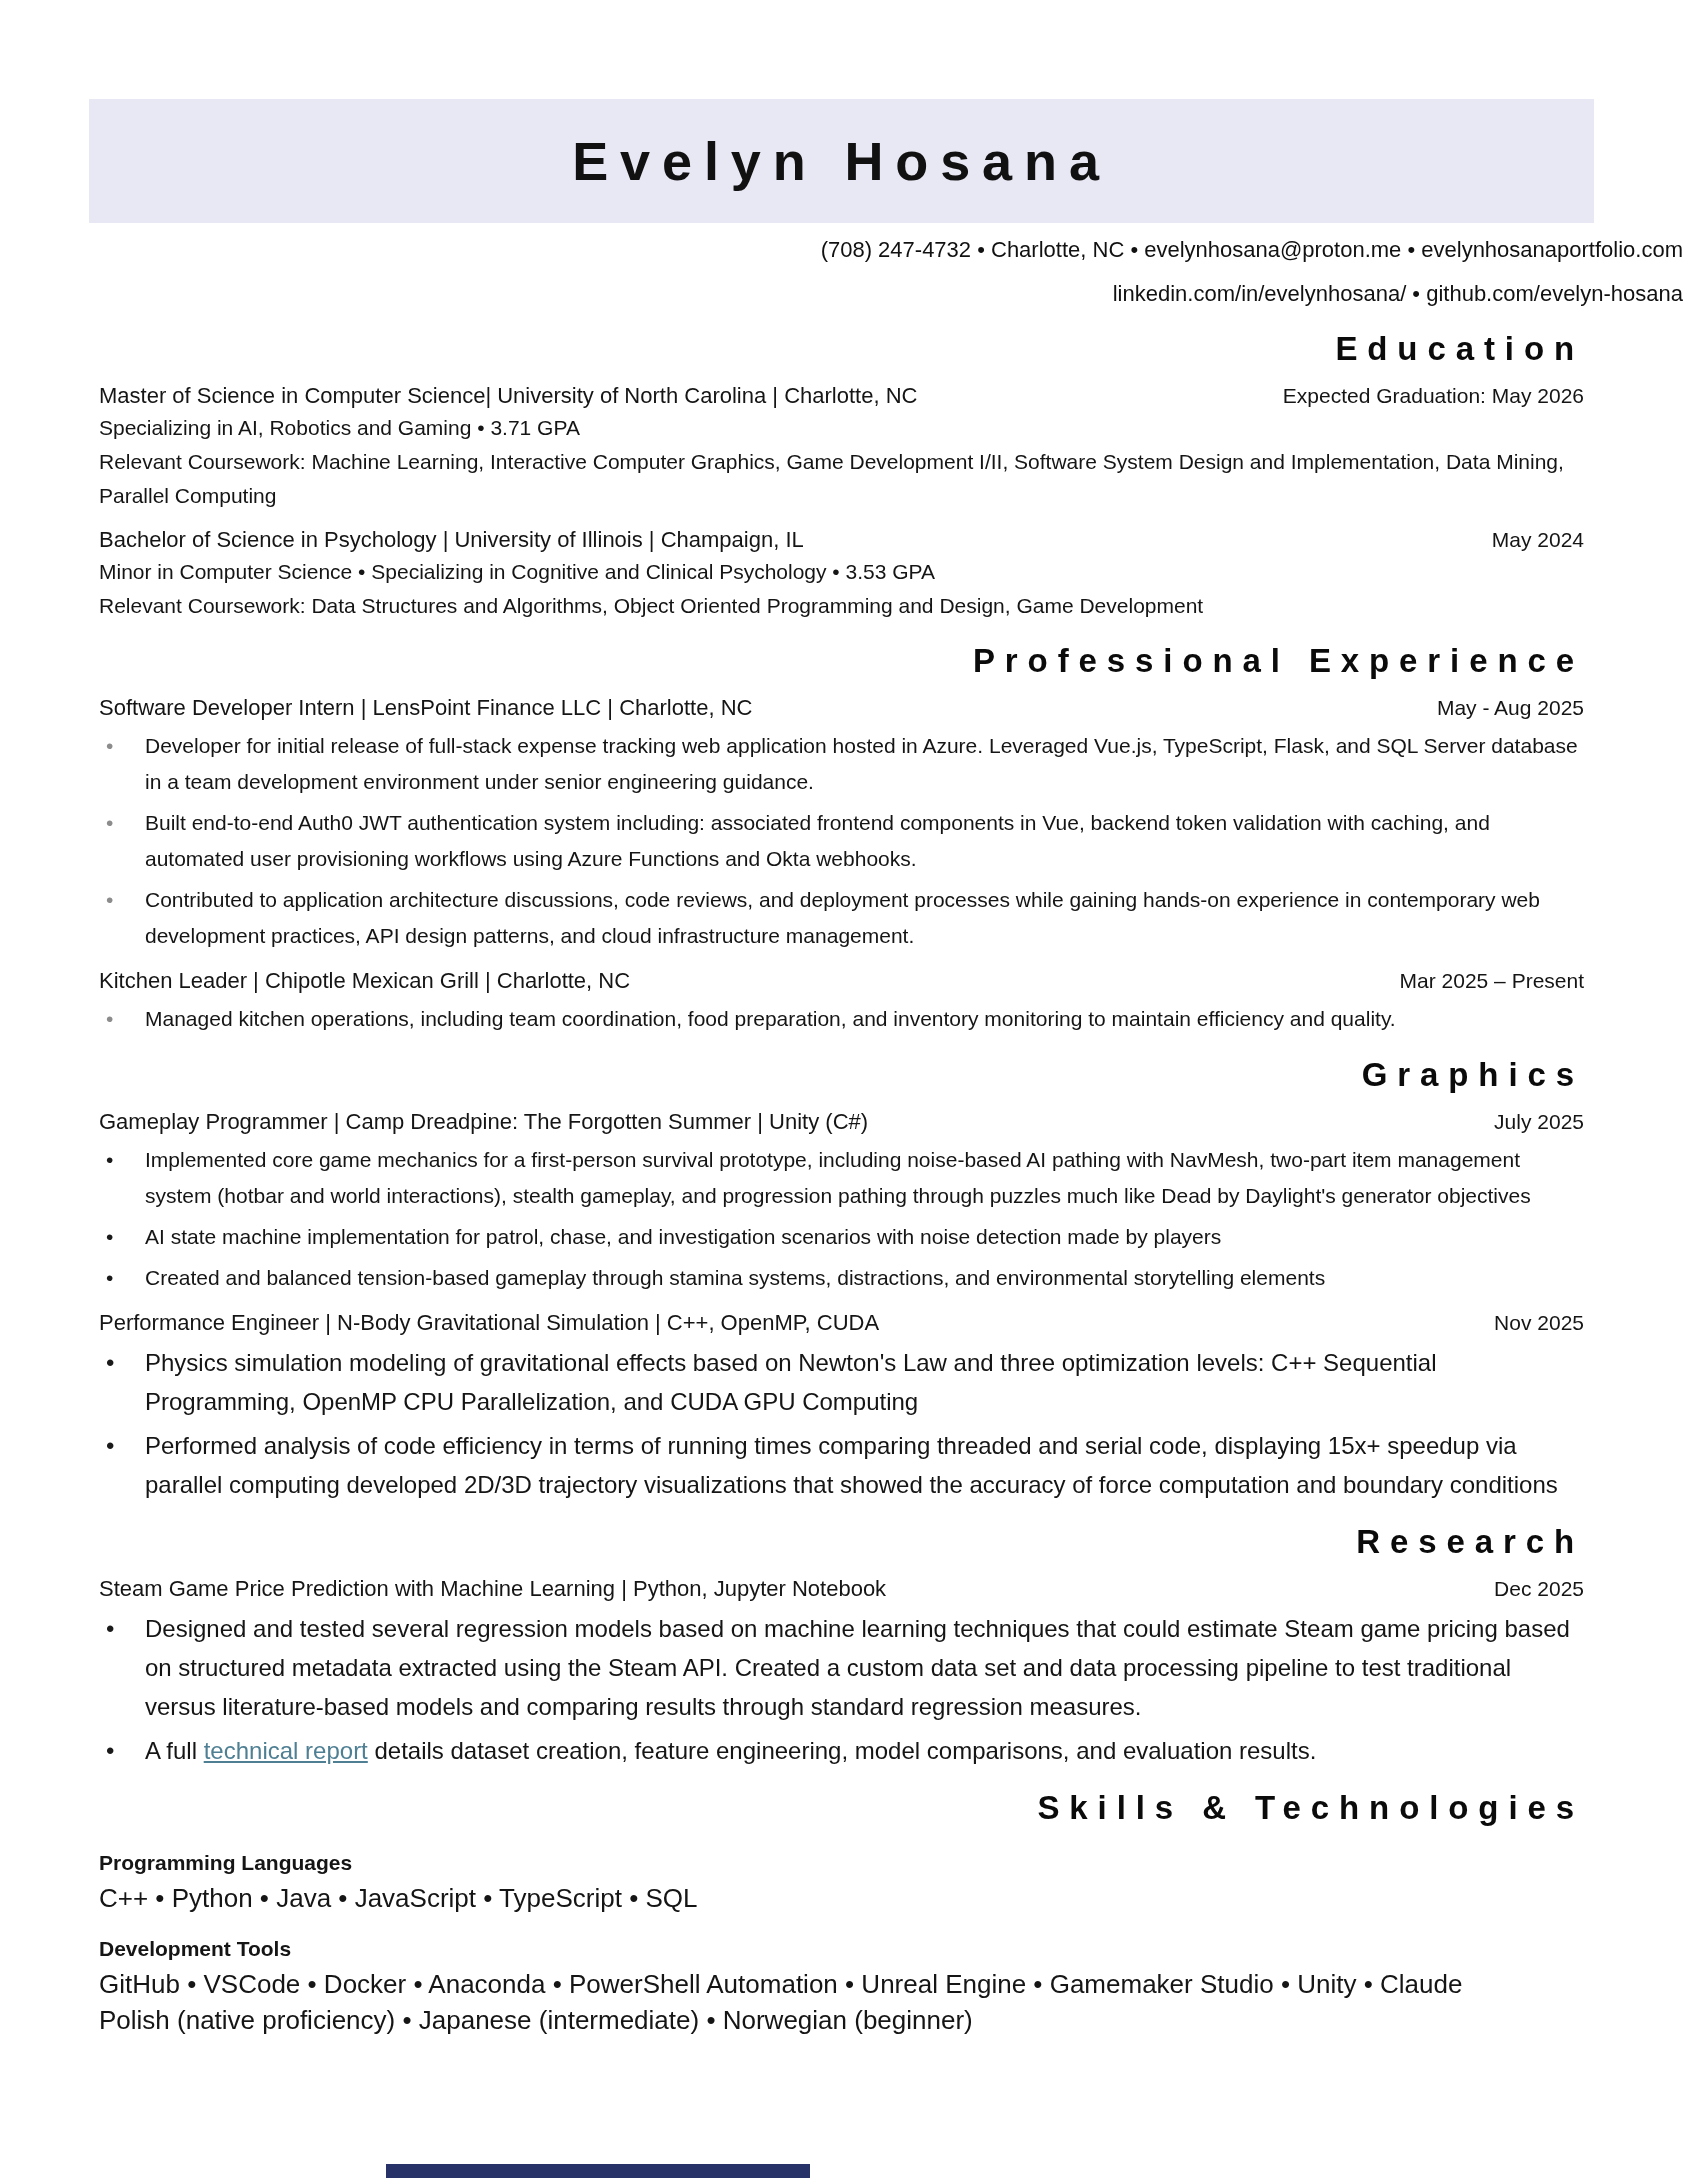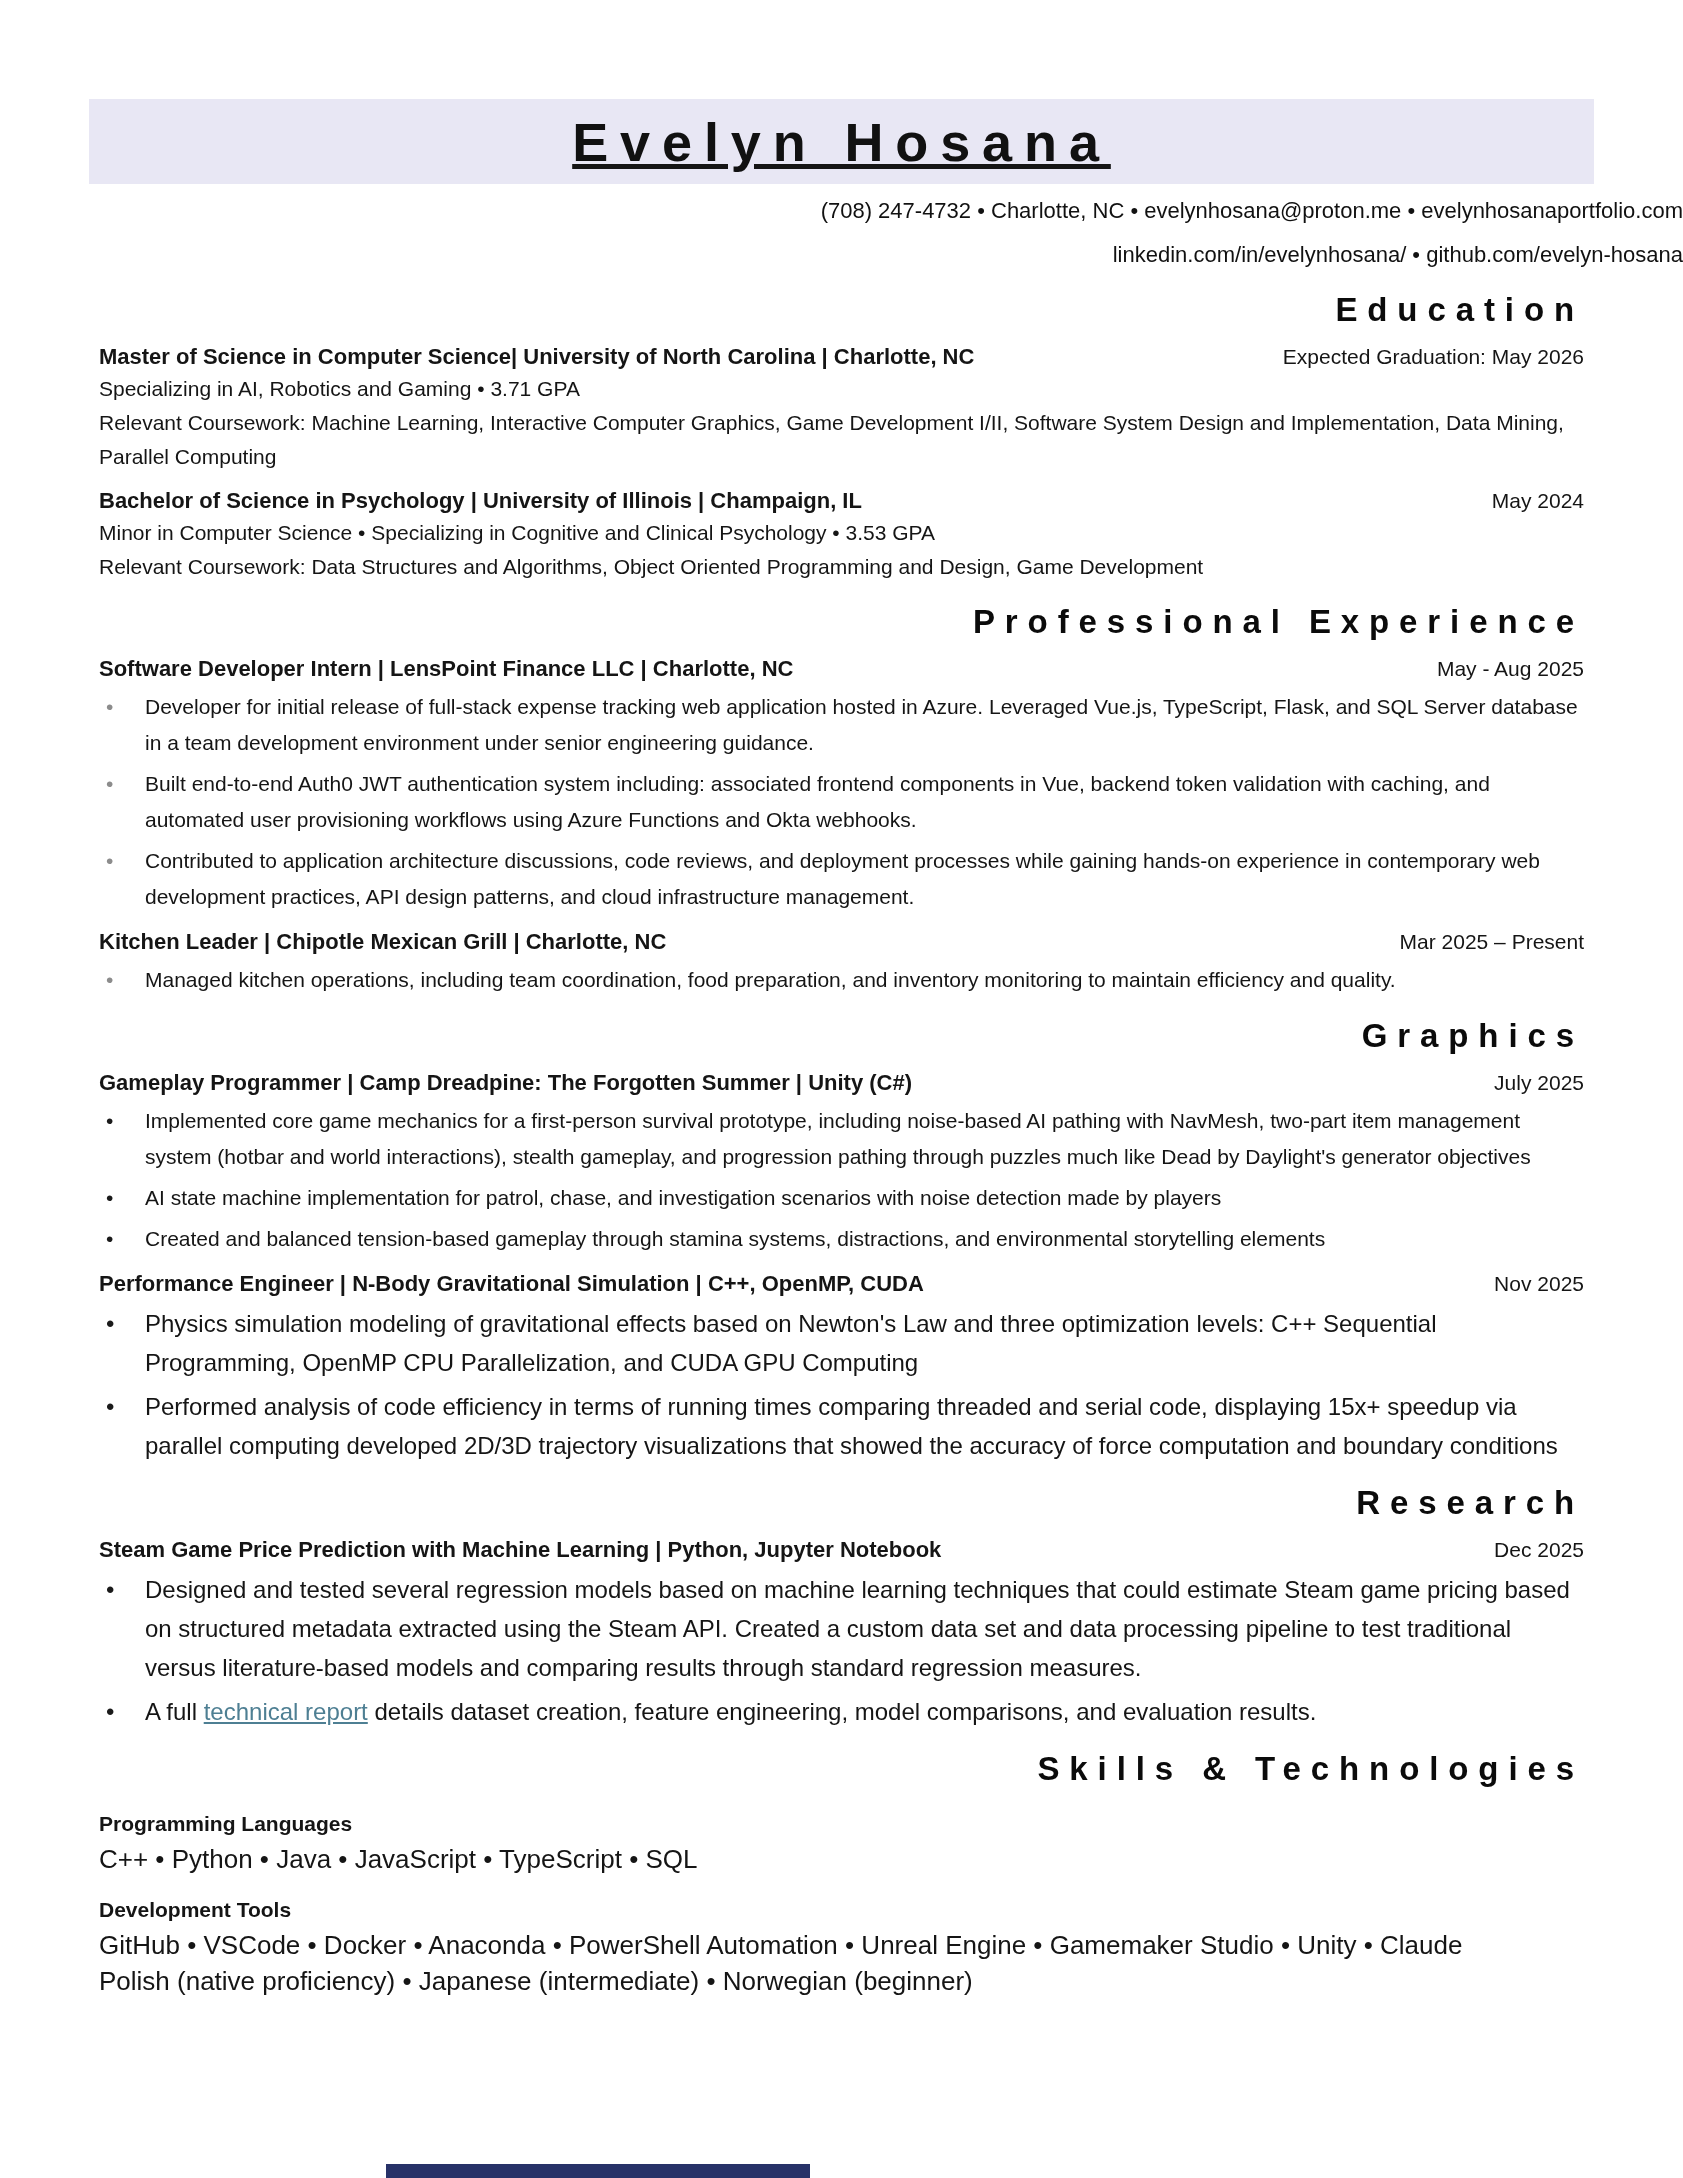--- a/index.html
+++ b/index.html
@@ -6,38 +6,38 @@
   .page{
     position:relative;
     width:1683px;height:2178px;
     background:#ffffff;
     font-family:"Liberation Sans", sans-serif;
     color:#151515;
     overflow:hidden;
   }
   .band{
     margin:99px 89px 0 89px;
-    height:85px;
-    display:flex;align-items:center;justify-content:center;text-decoration:underline;
+    height:124px;
+    display:flex;align-items:center;justify-content:center;
   }
   .name{
     font-size:54px;font-weight:bold;letter-spacing:0.22em;
     color:#111;white-space:nowrap;
   }
   .contact{ text-align:right; font-size:22px; line-height:34px; margin-top:10px; color:#111;}
   .content{ margin:0 99px; }
   .section-heading{
     font-size:33px;font-weight:bold;letter-spacing:0.30em;
     margin:18px 0 6px 0;line-height:40px;color:#0b0b0b;text-align:right;
   }
   .entry-head{
     display:flex;justify-content:space-between;align-items:baseline;
     margin-top:11px;line-height:31px;
   }
-  .entry-title{ font-weight:bold; font-size:22px; }
+  .entry-title{ font-weight:normal; font-size:22px; }
   .entry-date{ font-size:21px; font-weight:normal; white-space:nowrap; }
   .plain-line{ font-size:21px; line-height:34px; }
   .bullet{ display:flex; margin-top:5px; }
   .bullet .dot{ flex:0 0 46px; padding-left:7px; box-sizing:border-box; }
   .bullet .btxt{ flex:1; }
   .bullet.small{ font-size:21px; line-height:36px; }
   .bullet.large{ font-size:24px; line-height:39px; }
   .skills-label{ font-weight:bold; font-size:21px; margin-top:20px; line-height:30px; }
   .skills-items{ font-size:26px; line-height:32px; margin-top:4px; }
   .doc-link{ text-decoration:underline; cursor:pointer; }

